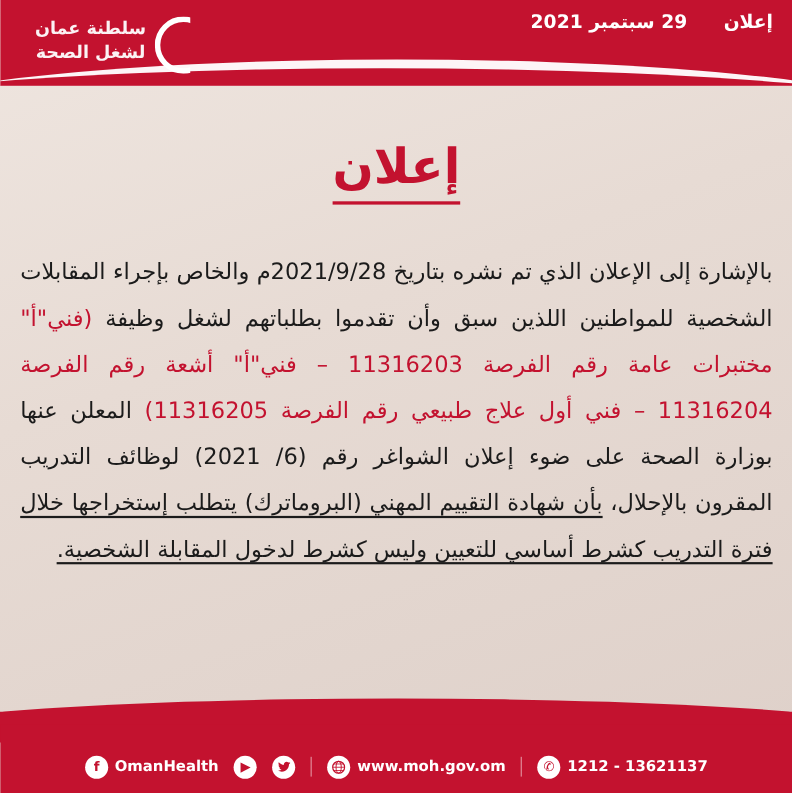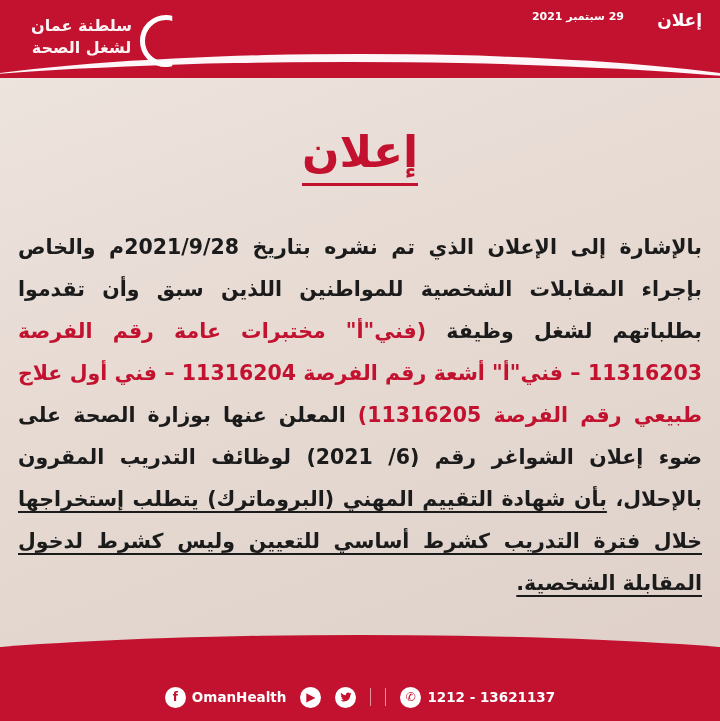--- a/index.html
+++ b/index.html
@@ -48,21 +48,21 @@
     height: 58px;
     background: #c3122f;
     border-radius: 50% 50% 0 0 / 100% 100% 0 0;
     transform: scaleX(1.6) translateX(-8px);
   }
   .header-date {
     position: absolute;
     top: 10px;
     right: 96px;
     color: #ffffff;
-    font-size: 11px;
+    font-size: 17px;
     font-weight: bold;
     letter-spacing: 0;
   }
   .header-tag {
     position: absolute;
     top: 10px;
     right: 18px;
     color: #ffffff;
     font-size: 17px;
     font-weight: bold;
@@ -119,21 +119,21 @@
 
   
   .content {
     margin: 40px 18px 0 18px;
     text-align: justify;
     text-align-last: right;
     direction: rtl;
     color: #1b1b1b;
     font-size: 20.5px;
     line-height: 2.05;
-    font-weight: bold;
+    font-weight: normal;
   }
   .content p { margin: 0; }
   .red { color: #c3122f; }
   .ul { text-decoration: underline; text-underline-offset: 5px; }
 
   
   .footer {
     position: absolute;
     left: 0;
     bottom: 0;
@@ -241,20 +241,30 @@
         <span class="circ">
           <svg width="12" height="12" viewBox="0 0 24 24" aria-hidden="true">
               <path fill="#c3122f" d="M23 4.9c-.8.4-1.7.6-2.6.8.9-.6 1.6-1.4 2-2.4-.9.5-1.9.9-2.9 1.1-.8-.9-2-1.5-3.3-1.5-2.5 0-4.6 2.1-4.6 4.6 0 .4 0 .7.1 1-3.8-.2-7.2-2-9.5-4.8-.4.7-.6 1.5-.6 2.3 0 1.6.8 3 2 3.8-.7 0-1.4-.2-2-.6 0 2.2 1.6 4.1 3.7 4.5-.4.1-.8.2-1.2.2-.3 0-.6 0-.9-.1.6 1.8 2.3 3.2 4.3 3.2-1.6 1.2-3.6 2-5.7 2-.4 0-.7 0-1.1-.1 2 1.3 4.4 2.1 7 2.1 8.4 0 13-7 13-13v-.6c.9-.6 1.7-1.4 2.3-2.3z"></path>
             </svg>
         </span>
       </div>
 
 
       <div class="sep"></div>
 
+      <div class="f-item">
+        <span class="circ">
+          <svg width="13" height="13" viewBox="0 0 24 24" aria-hidden="true">
+              <circle cx="12" cy="12" r="10" fill="none" stroke="#c3122f" stroke-width="2"></circle>
+              <ellipse cx="12" cy="12" rx="4.4" ry="10" fill="none" stroke="#c3122f" stroke-width="1.6"></ellipse>
+              <path d="M2 12h20M4 6.5h16M4 17.5h16" stroke="#c3122f" stroke-width="1.4" fill="none"></path>
+            </svg>
+        </span>
+        <span>www.moh.gov.om</span>
+      </div>
 
       <div class="sep"></div>
 
       <div class="f-item">
         <span class="circ">✆</span>
         <span>1212 - 13621137</span>
       </div>
 
     </div>
   </div>

